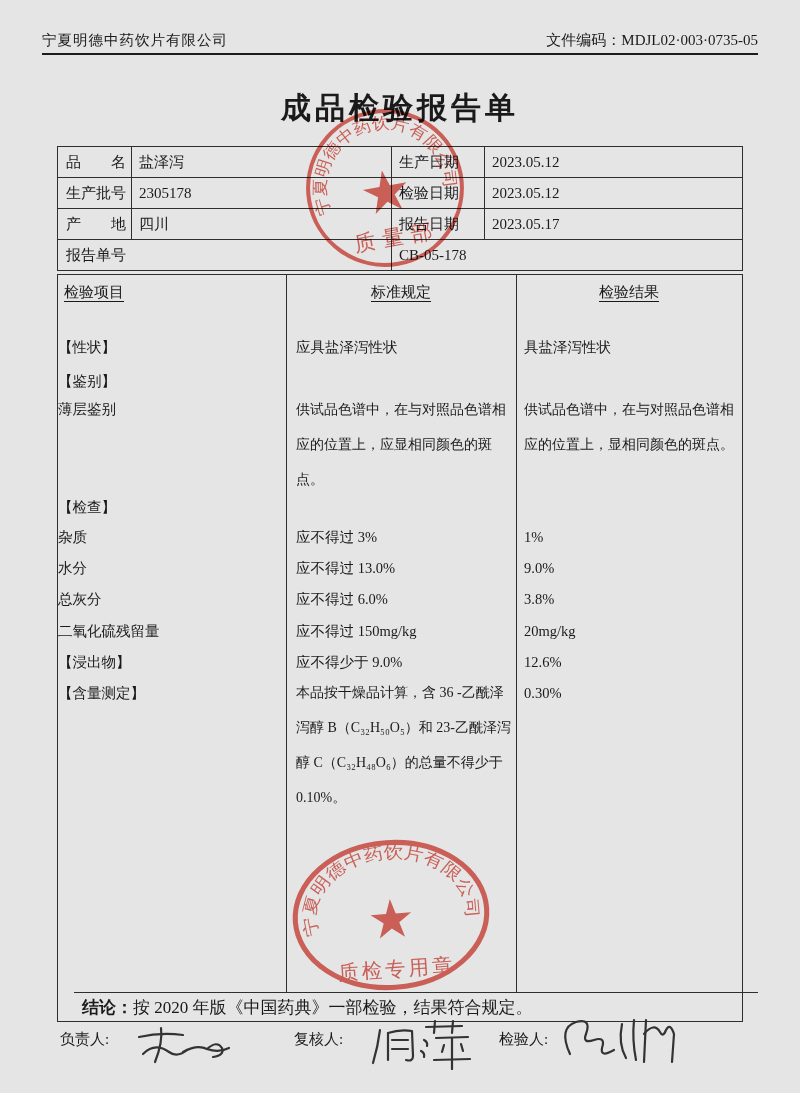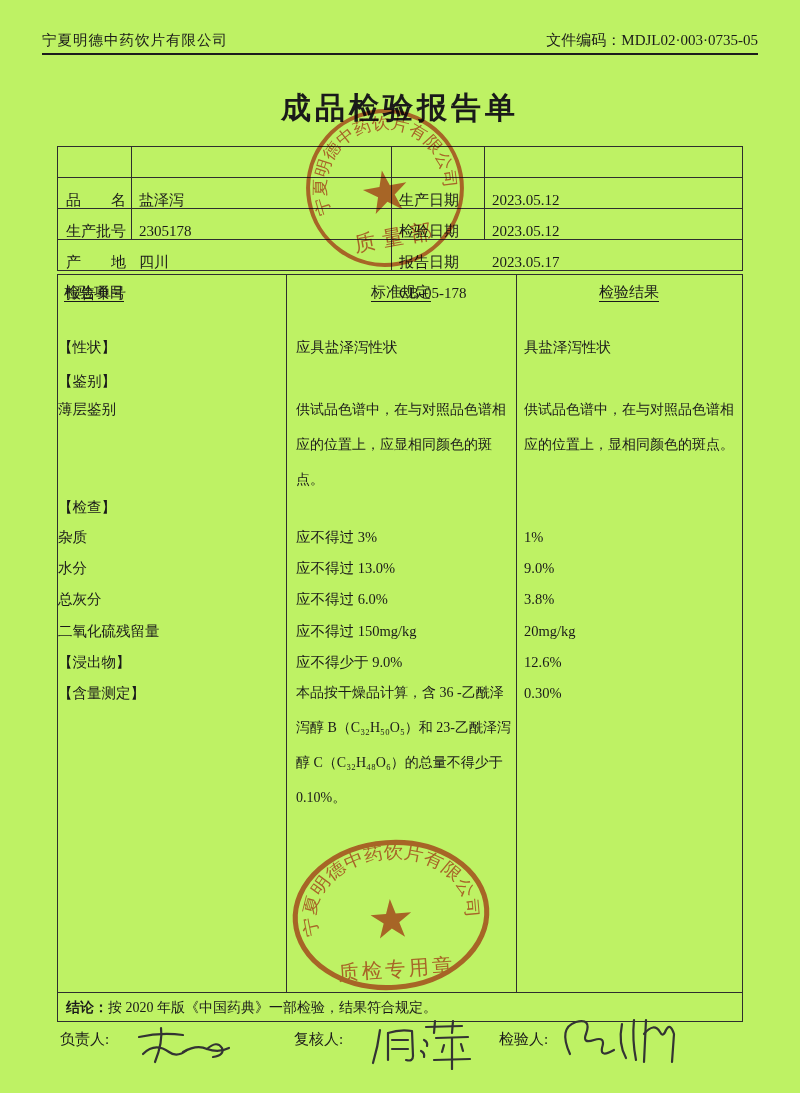--- a/index.html
+++ b/index.html
@@ -1,39 +1,39 @@
 <!DOCTYPE html>
 <html><head>
 <meta charset="utf-8">
 <style>
   html,body{margin:0;padding:0;background:#ffffff;}
-  .page{position:relative;width:800px;height:1093px;background:#bef264;overflow:hidden;
+  .page{position:relative;width:800px;height:1093px;background:#e5e5e5;overflow:hidden;
         font-family:"Liberation Serif","DejaVu Serif",serif;color:#1a1a1a;}
   .abs{position:absolute;}
   
   .hdr-company{left:42px;top:31px;font-size:14.5px;letter-spacing:1px;}
   .hdr-code{right:42px;top:31px;font-size:15px;}
   .hdr-rule{left:42px;top:53px;width:716px;height:2px;background:#1c1c1c;}
   
   .title{left:0;top:88px;width:100%;text-align:center;font-size:30px;font-weight:bold;letter-spacing:4px;}
   
   .info-table{left:57px;top:146px;width:686px;border:1px solid #2e2e2e;box-sizing:border-box;}
   .info-row{position:relative;height:30px;line-height:30px;font-size:15px;}
   .info-row + .info-row{border-top:1px solid #2e2e2e;}
   .vdiv{position:absolute;top:0;bottom:0;width:1px;background:#2e2e2e;}
-  .ic{position:absolute;white-space:nowrap;margin-top:38px;}
+  .ic{position:absolute;white-space:nowrap;}
   
   .main-table{left:57px;top:274px;width:686px;height:748px;border:1px solid #2e2e2e;box-sizing:border-box;}
   .col-line{position:absolute;top:0;height:717px;width:1px;background:#2e2e2e;}
   .mt-head{position:absolute;top:8px;font-size:15px;text-decoration:underline;text-underline-offset:4px;}
   .tl{position:absolute;font-size:14.5px;white-space:nowrap;line-height:20px;}
   .blk{position:absolute;font-size:14px;line-height:35px;}
   .c1{left:0;} .c2{left:238px;} .c3{left:466px;}
-  .concl{position:absolute;left:0;top:717px;width:100%;height:29px;border-top:1px solid #2e2e2e;
-         line-height:29px;font-size:14px;padding-left:8px;box-sizing:border-box;white-space:nowrap;}
+  .concl{position:absolute;left:16px;top:717px;width:100%;height:29px;border-top:1px solid #2e2e2e;
+         line-height:29px;font-size:17px;padding-left:8px;box-sizing:border-box;white-space:nowrap;}
   .concl b{font-weight:bold;}
   
   .stamp{color:#d9493e;opacity:0.82;mix-blend-mode:multiply;}
   .stamp text{fill:currentColor;}
   .stamp .ring{stroke:currentColor;fill:none;}
   
   .sig-label{font-size:15px;white-space:nowrap;}
   .sig path{fill:none;stroke:#333;stroke-width:2.2;stroke-linecap:round;stroke-linejoin:round;}
 </style>
 </head>

